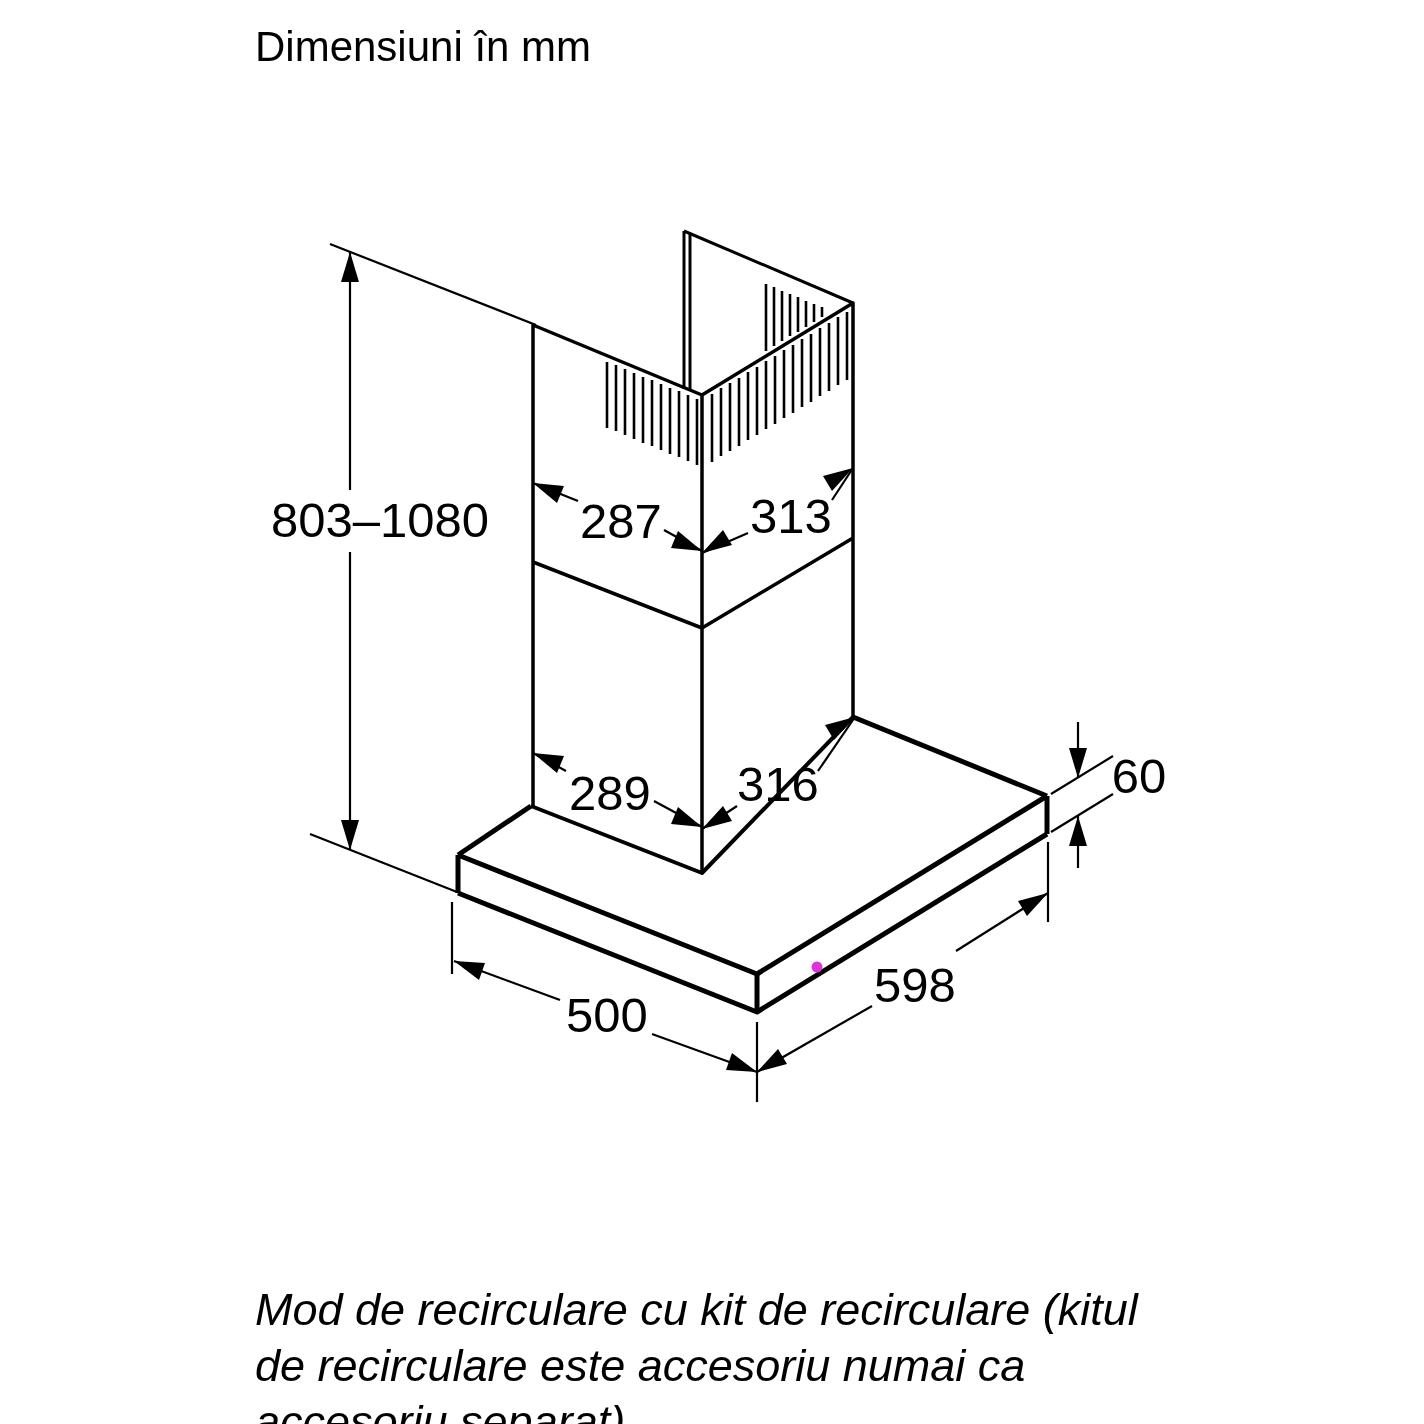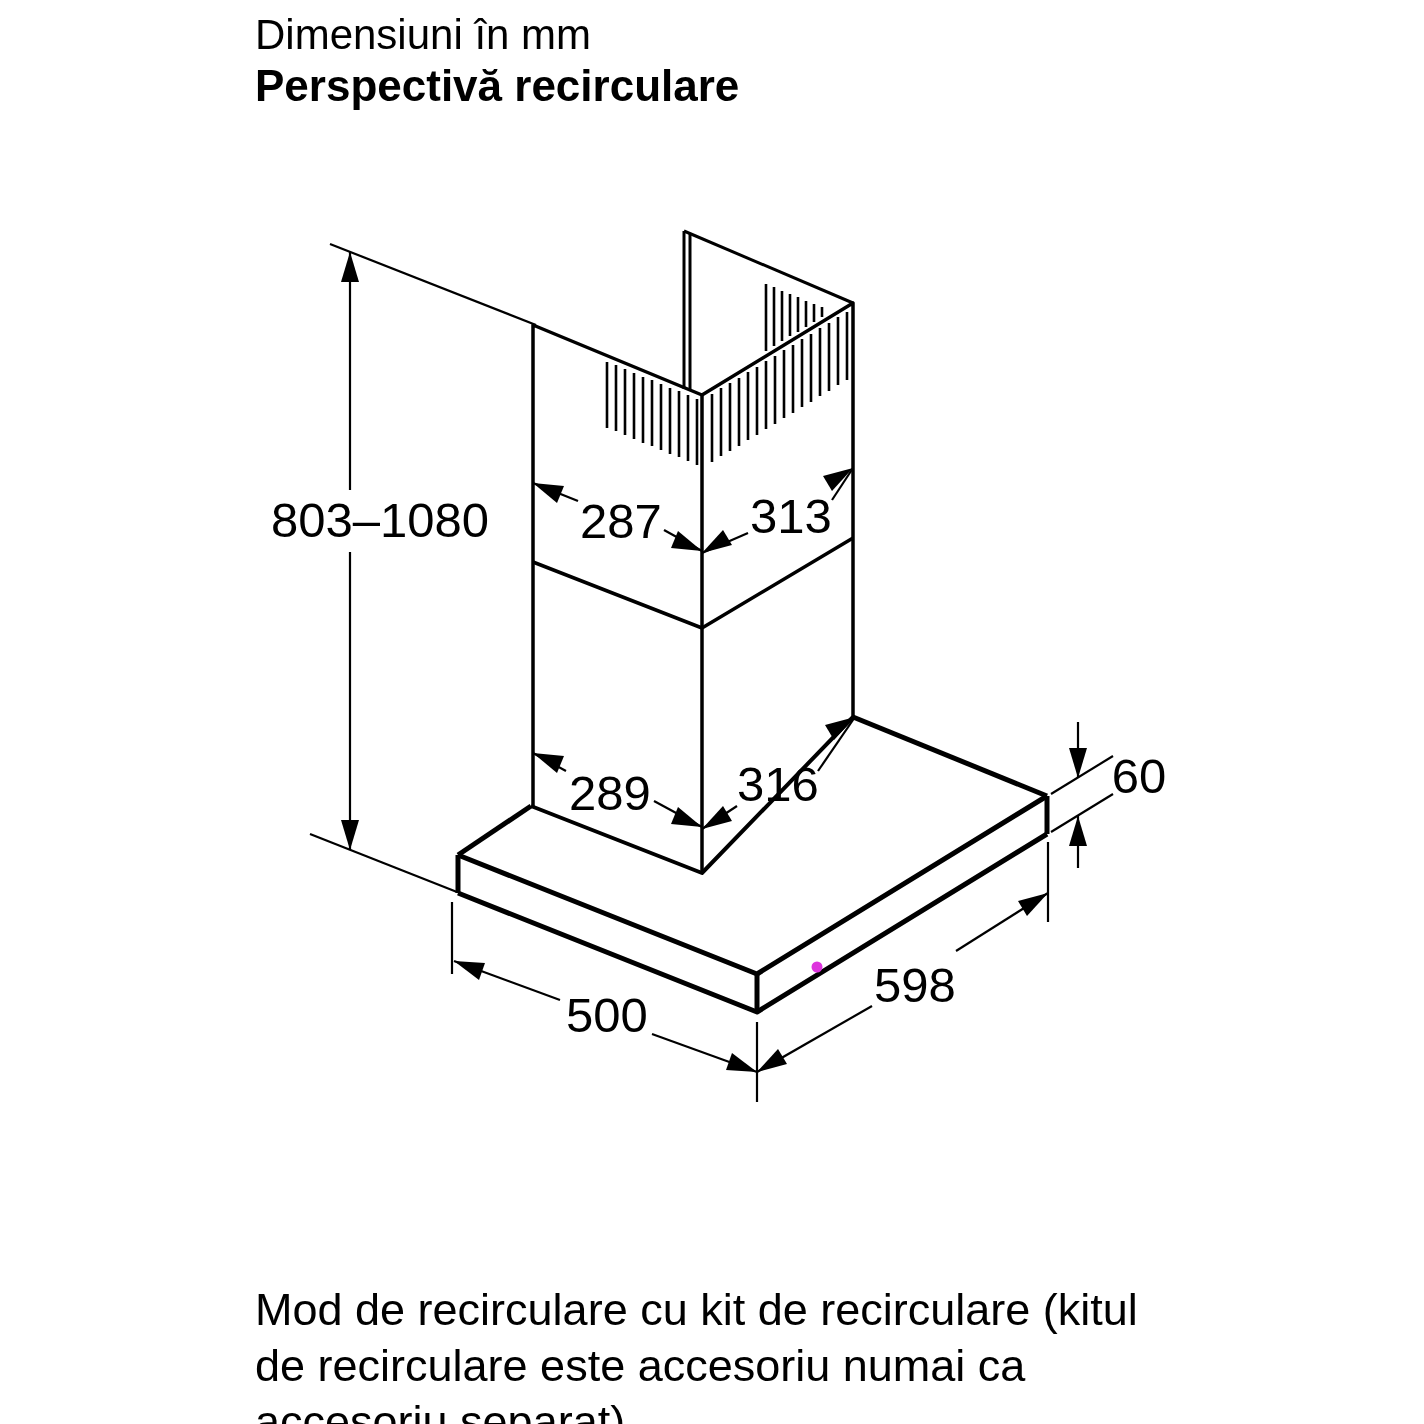--- a/index.html
+++ b/index.html
@@ -4,44 +4,43 @@
 <style>
   html,body{margin:0;padding:0;background:#ffffff;}
   .page{
     position:relative;
     width:1424px;height:1424px;
     background:#ffffff;
     font-family:"Liberation Sans", sans-serif;
     color:#000;
     overflow:hidden;
   }
-  .hdr{position:absolute;left:255px;top:10px;line-height:1.18;}
+  .hdr{position:absolute;left:255px;top:22px;line-height:1.18;}
   .hdr .units{font-size:42px;font-weight:400;white-space:nowrap;}
   .hdr .view{font-size:44px;font-weight:700;white-space:nowrap;}
   .diagram-svg{position:absolute;left:0;top:0;}
   .caption{position:absolute;left:255px;top:1282px;font-size:45px;line-height:56px;font-weight:400;}
-  .caption div{white-space:nowrap;}
+  .caption div{white-space:nowrap;font-style:italic;}
   svg text{font-family:"Liberation Sans", sans-serif;font-size:49px;fill:#000;}
   .outline{stroke:#000;fill:none;stroke-linejoin:round;stroke-linecap:butt;}
   .w5{stroke-width:5px;}
   .w4{stroke-width:4px;}
   .w35{stroke-width:3.5px;}
   .w3{stroke-width:3px;}
   .slat{stroke:#000;stroke-width:2.6px;}
   .dim{stroke:#000;stroke-width:2.2px;fill:none;}
   .ah{fill:#000;stroke:none;}
 </style>
 </head>
 <body>
 
 <div class="page">
 
   <div class="hdr">
     <div class="units">Dimensiuni în mm</div>
-    <div class="view">Perspectivă recirculare</div>
   </div>
 
   <svg class="diagram-svg" width="1424" height="1424" viewBox="0 0 1424 1424">
 
     <g>
       <path class="outline w5" d="M458,855 L531,806"></path>
       <path class="outline w5" d="M853,717 L1047,796"></path>
       <path class="outline w5" d="M1047,796 L757,974 L458,855"></path>
       <path class="outline w5" d="M458,855 L458,893"></path>
       <path class="outline w5" d="M757,974 L757,1012"></path>

